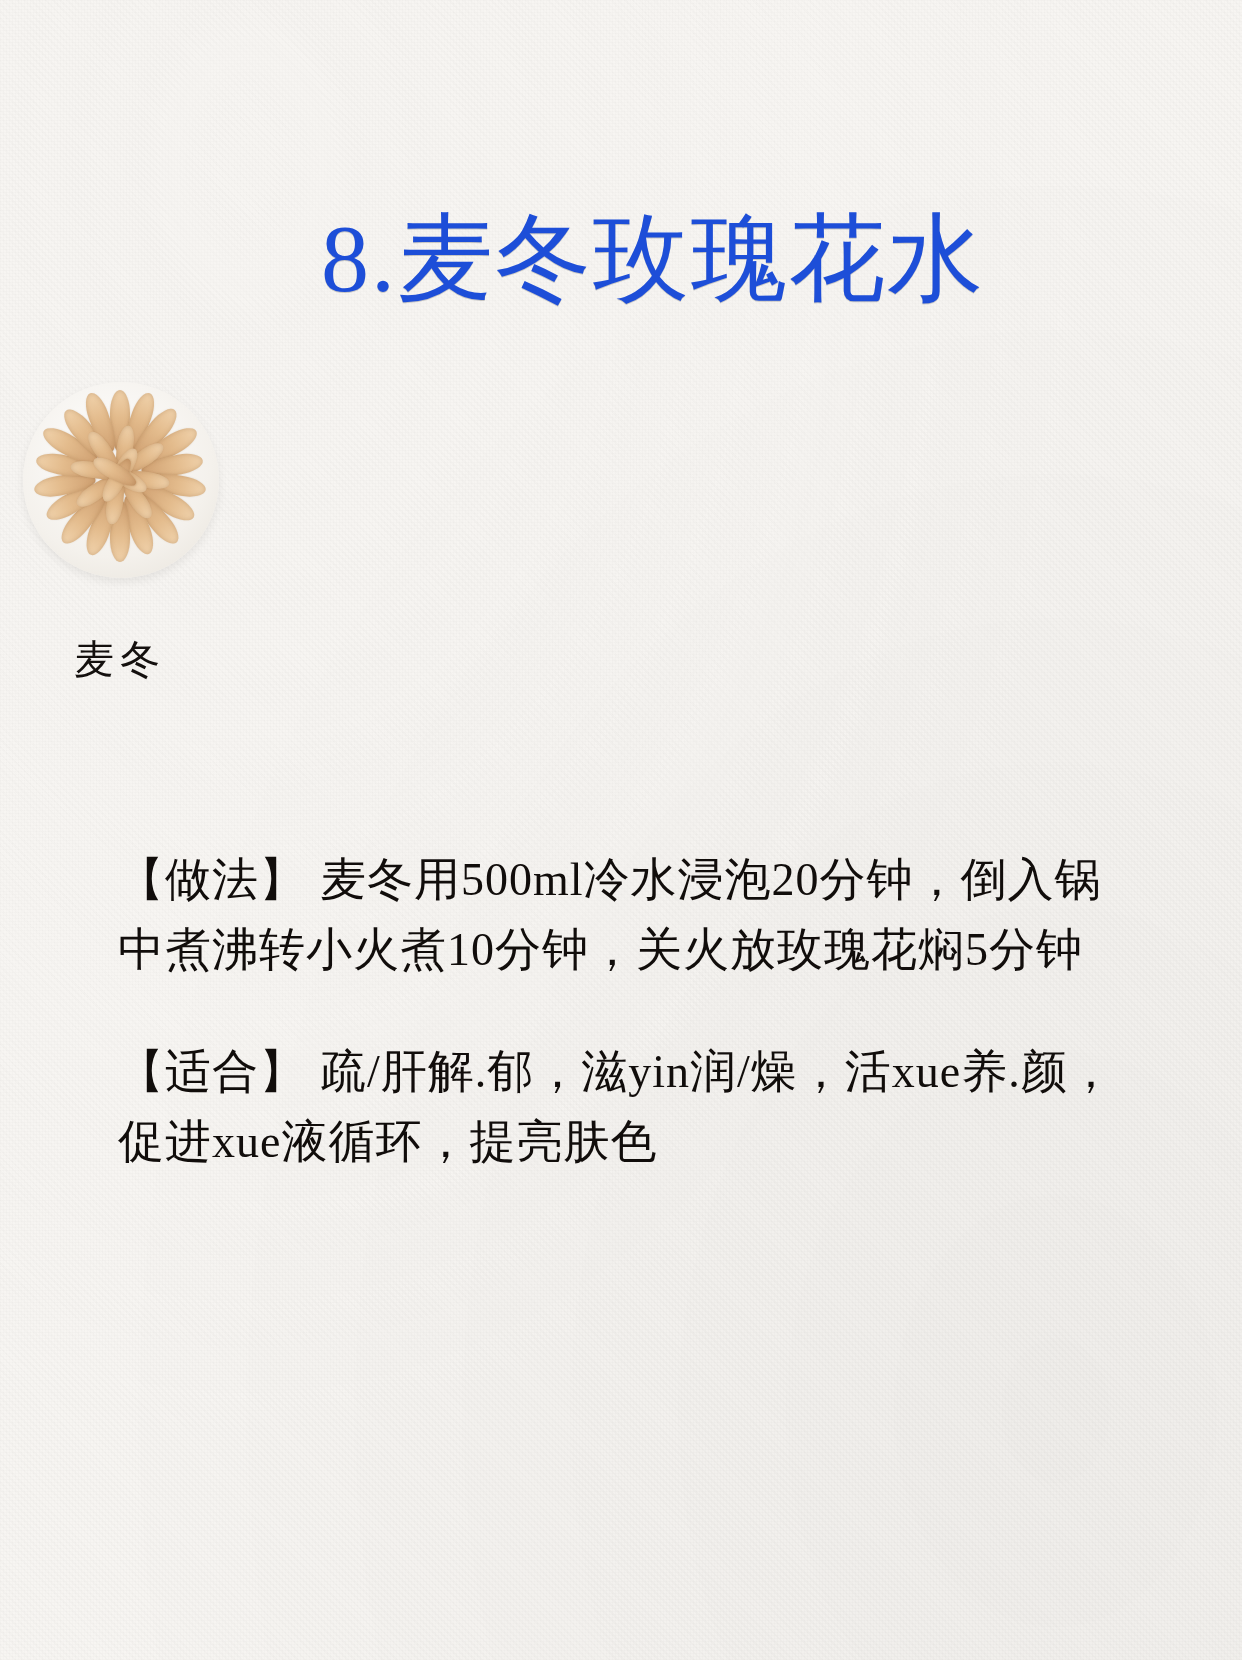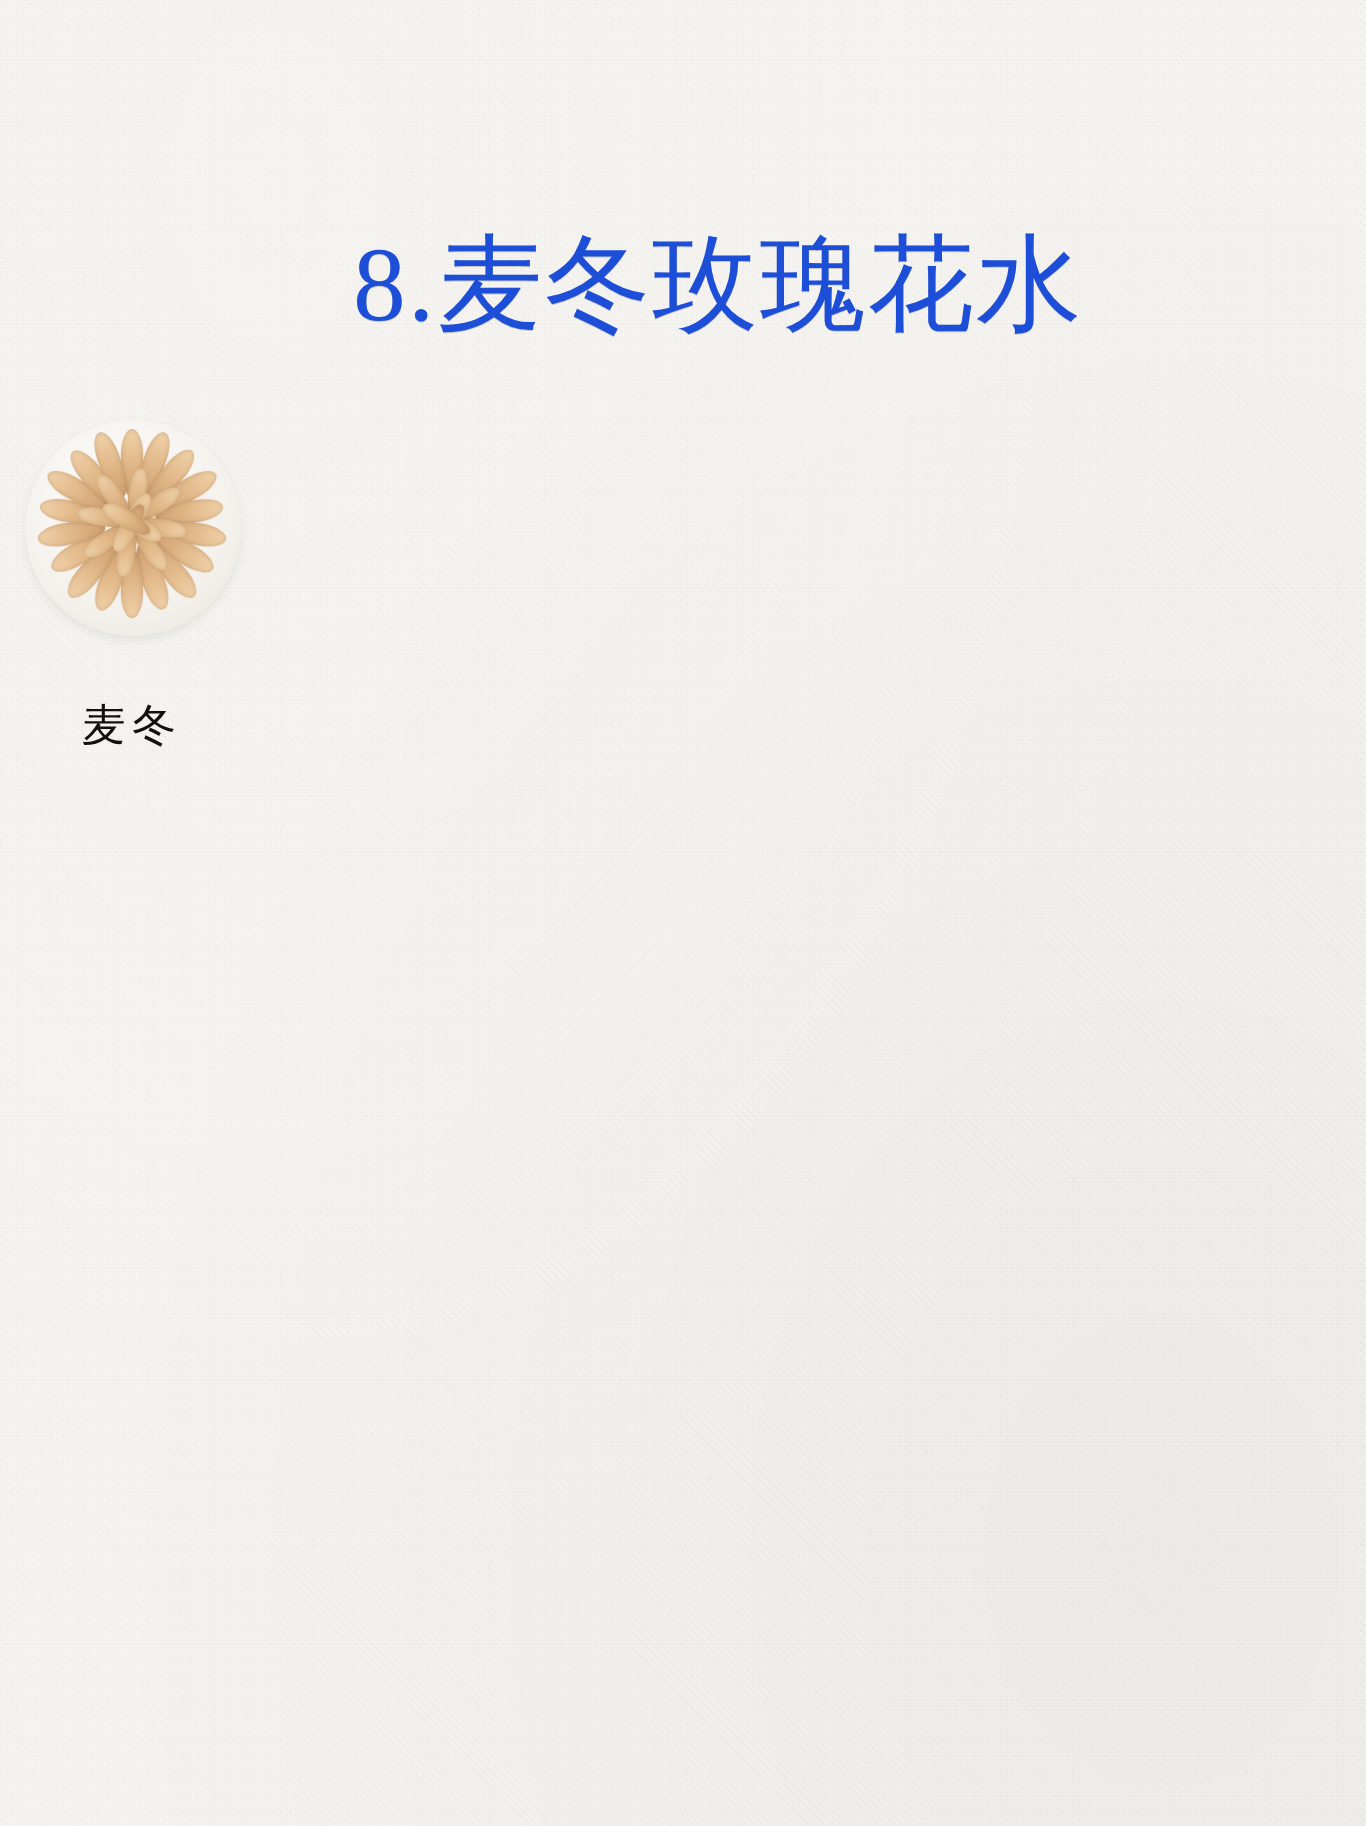--- a/index.html
+++ b/index.html
@@ -222,15 +222,21 @@
           <div class="tuber small" style="transform:rotate(300deg) translateY(-6px)"></div>
         </div>
       </div>
       <div class="caption">麦冬</div>
     </div>
 
 
   </div>
 
   <div class="body">
+    <p class="para">
+      <span class="lead">【做法】</span><span>麦冬用500ml冷水浸泡20分钟，倒入锅中煮沸转小火煮10分钟，关火放玫瑰花焖5分钟</span>
+    </p>
+    <p class="para">
+      <span class="lead">【适合】</span><span>疏/肝解.郁，滋yin润/燥，活xue养.颜，促进xue液循环，提亮肤色</span>
+    </p>
   </div>
 
 </div>
 
 </body></html>

